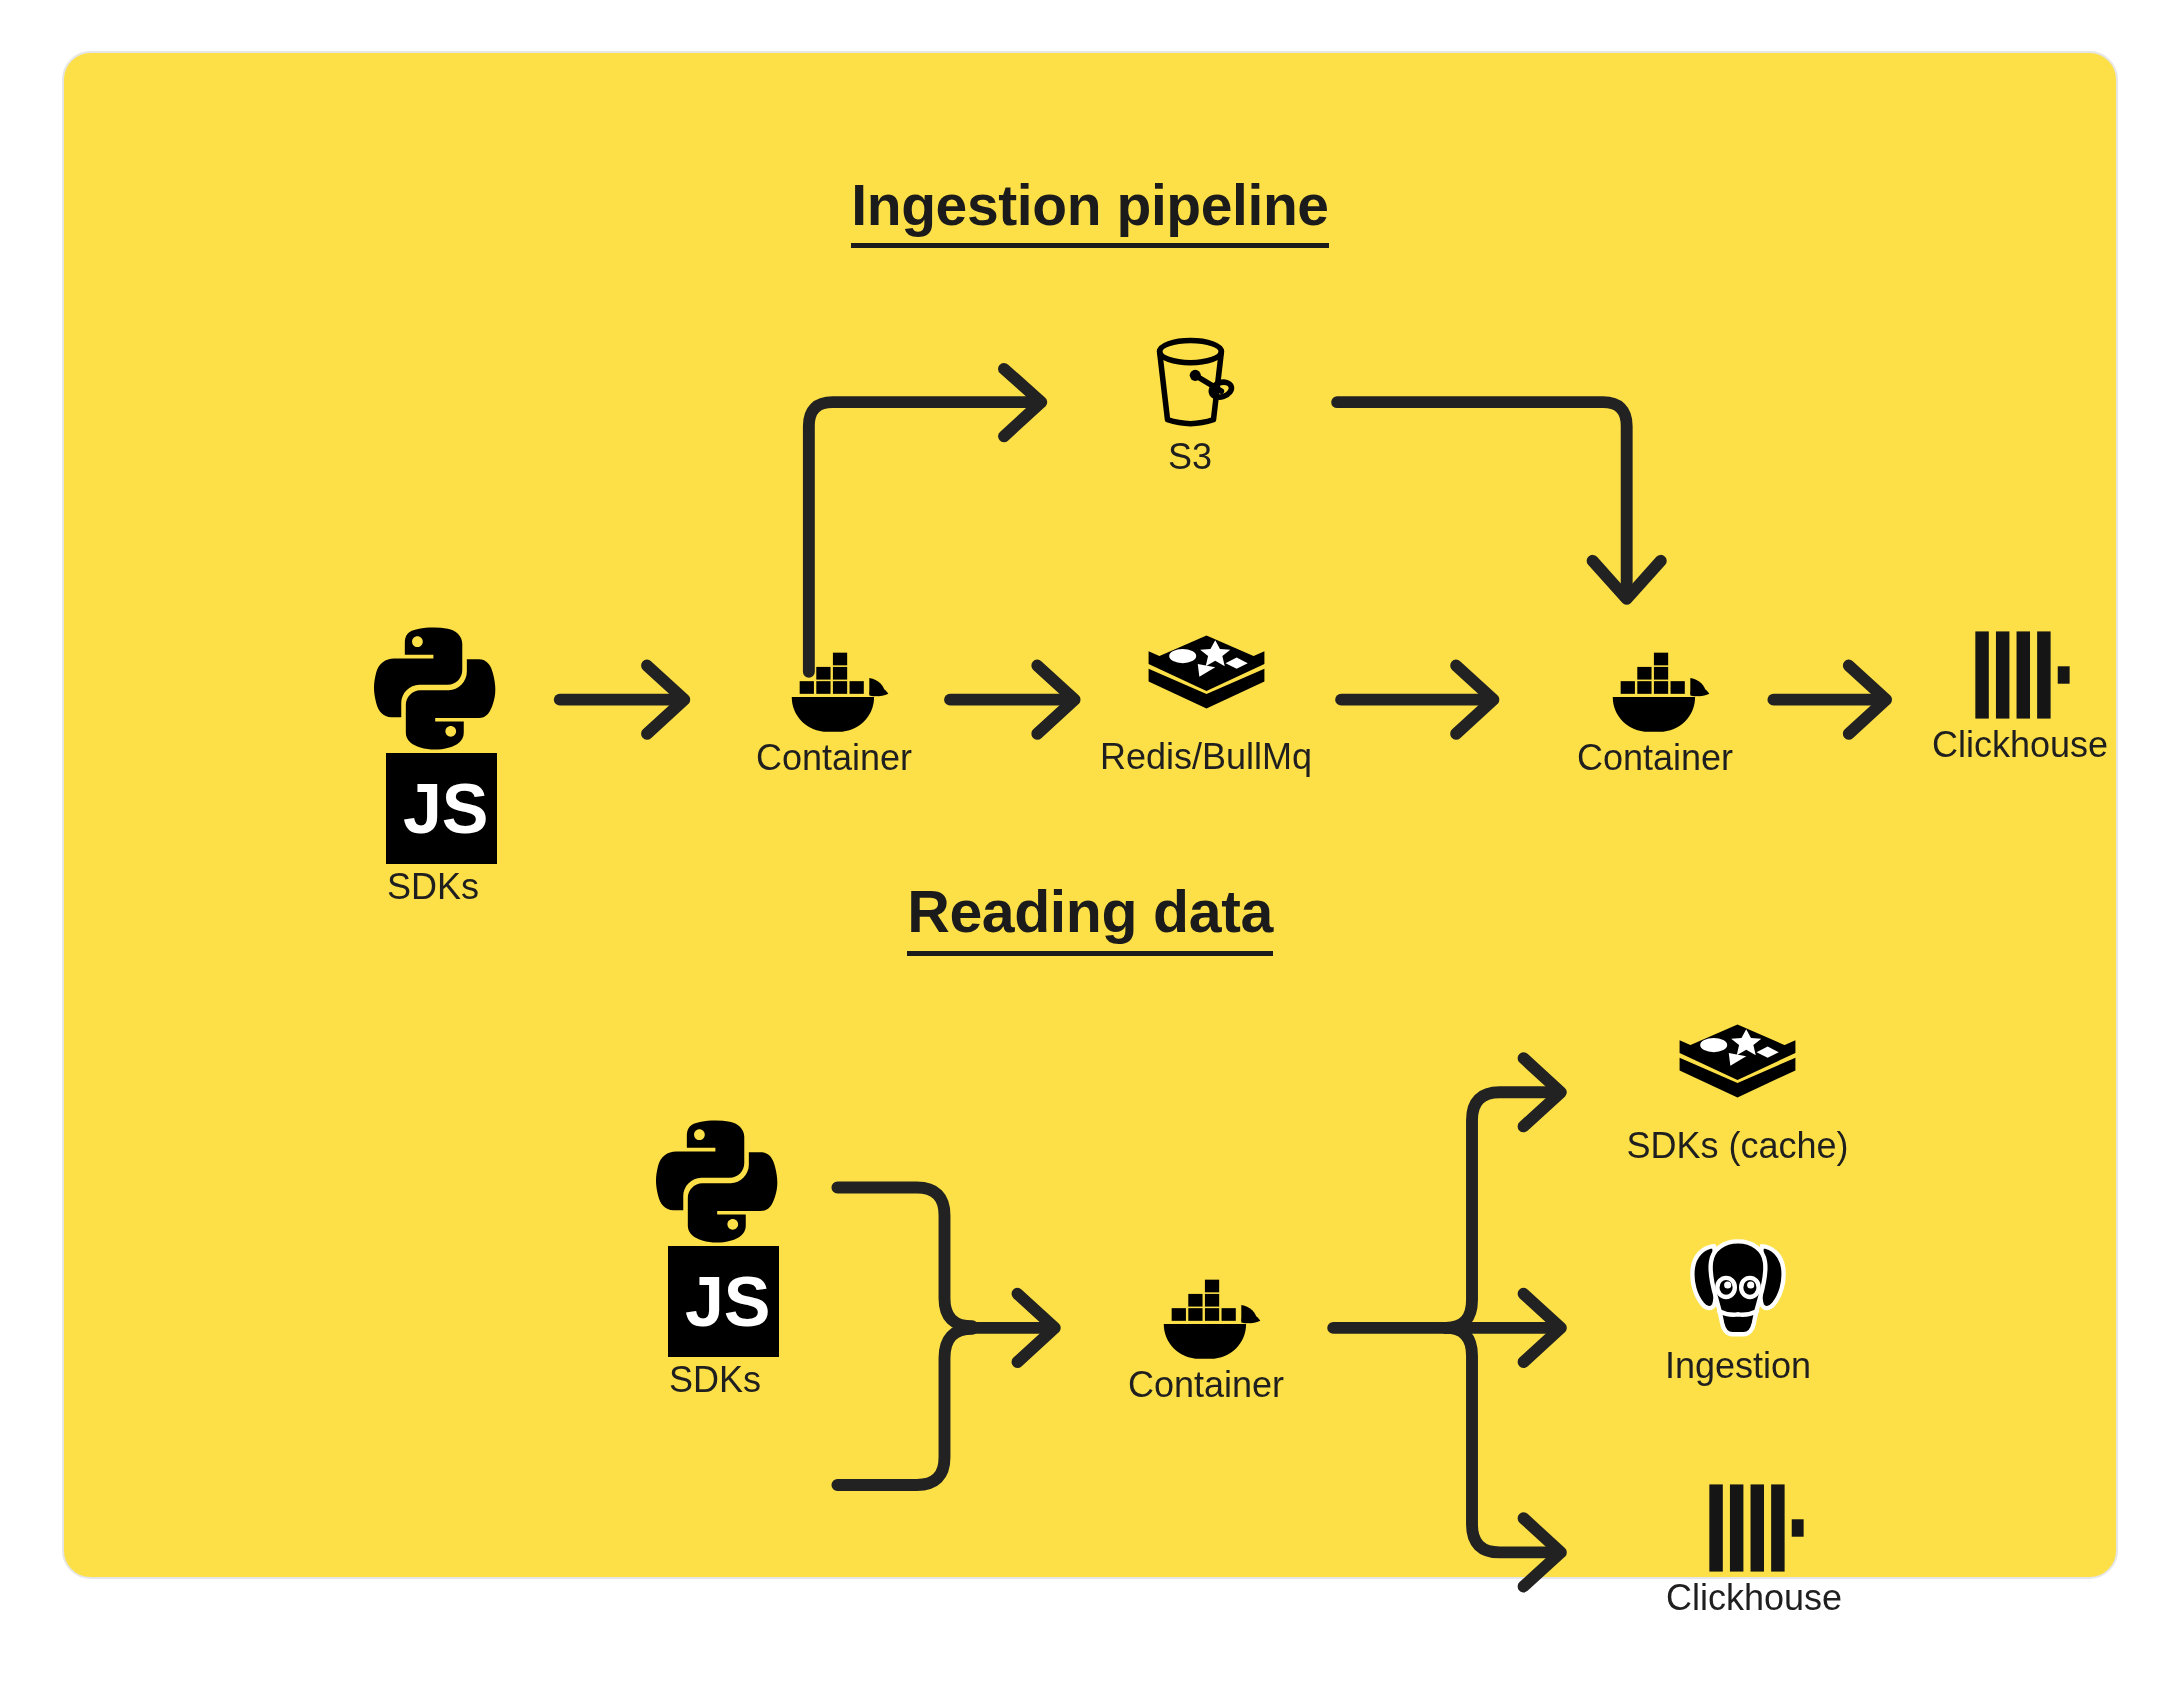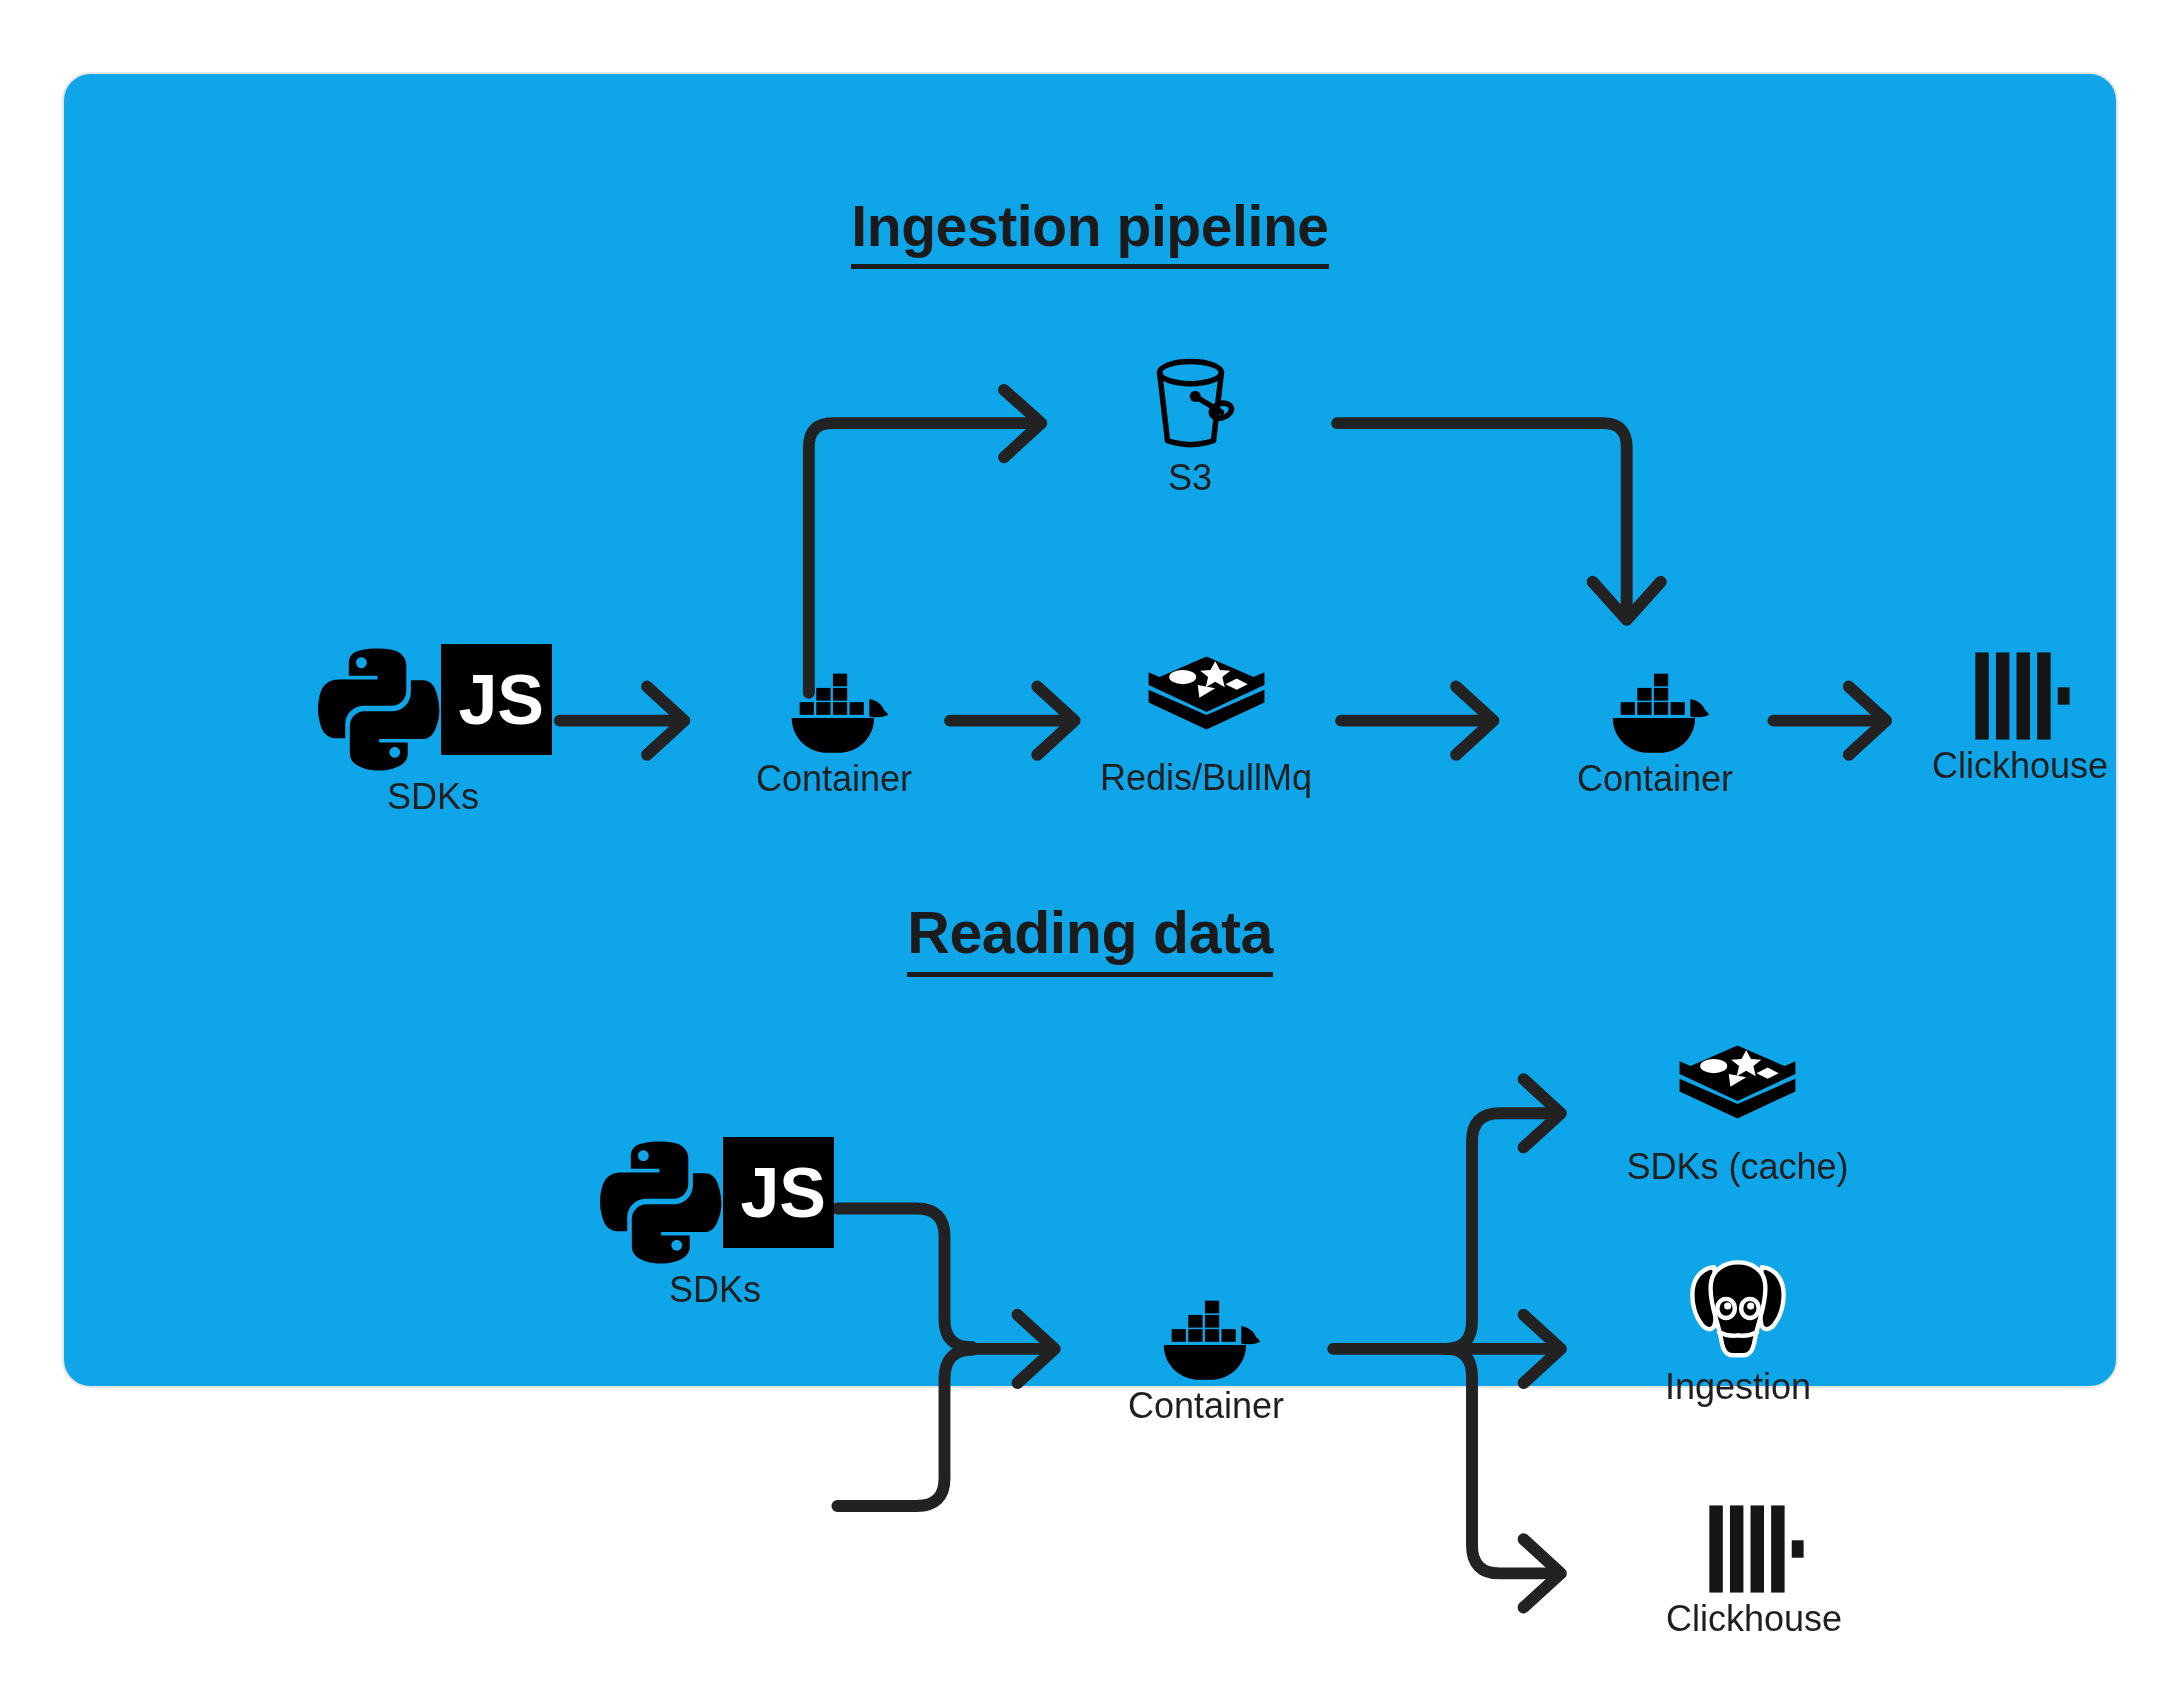--- a/index.html
+++ b/index.html
@@ -11,26 +11,26 @@
   #root {
     position: relative;
     width: 2183px;
     height: 1701px;
     background: #ffffff;
     overflow: hidden;
   }
   #card {
     position: absolute;
     left: 62px;
-    top: 72px;
+    top: 51px;
     width: 2056px;
-    height: 1316px;
+    height: 1528px;
     border: 2.4px solid #e6e6e6;
     border-radius: 28.6px;
-    background: #0ea5e9;
+    background: #fde047;
     box-sizing: border-box;
   }
   .section-title {
     position: absolute;
     width: 100%;
     text-align: center;
     font-weight: bold;
     color: #1b1b1b;
     letter-spacing: -0.4px;
     white-space: nowrap;
@@ -62,21 +62,21 @@
     line-height: 1.05;
   }
   svg.flow {
     position: absolute;
     left: 0;
     top: 0;
     width: 2183px;
     height: 1701px;
     pointer-events: none;
   }
-  .sdk-pair { display: flex; align-items: flex-start; gap: 0px; }
+  .sdk-pair { display: flex; align-items: flex-end; gap: 0px; flex-direction: column; }
   .js-box {
     background: #000;
     color: #fff;
     font-weight: bold;
     display: flex;
     align-items: center;
     justify-content: flex-end;
     box-sizing: border-box;
   }
 </style>

